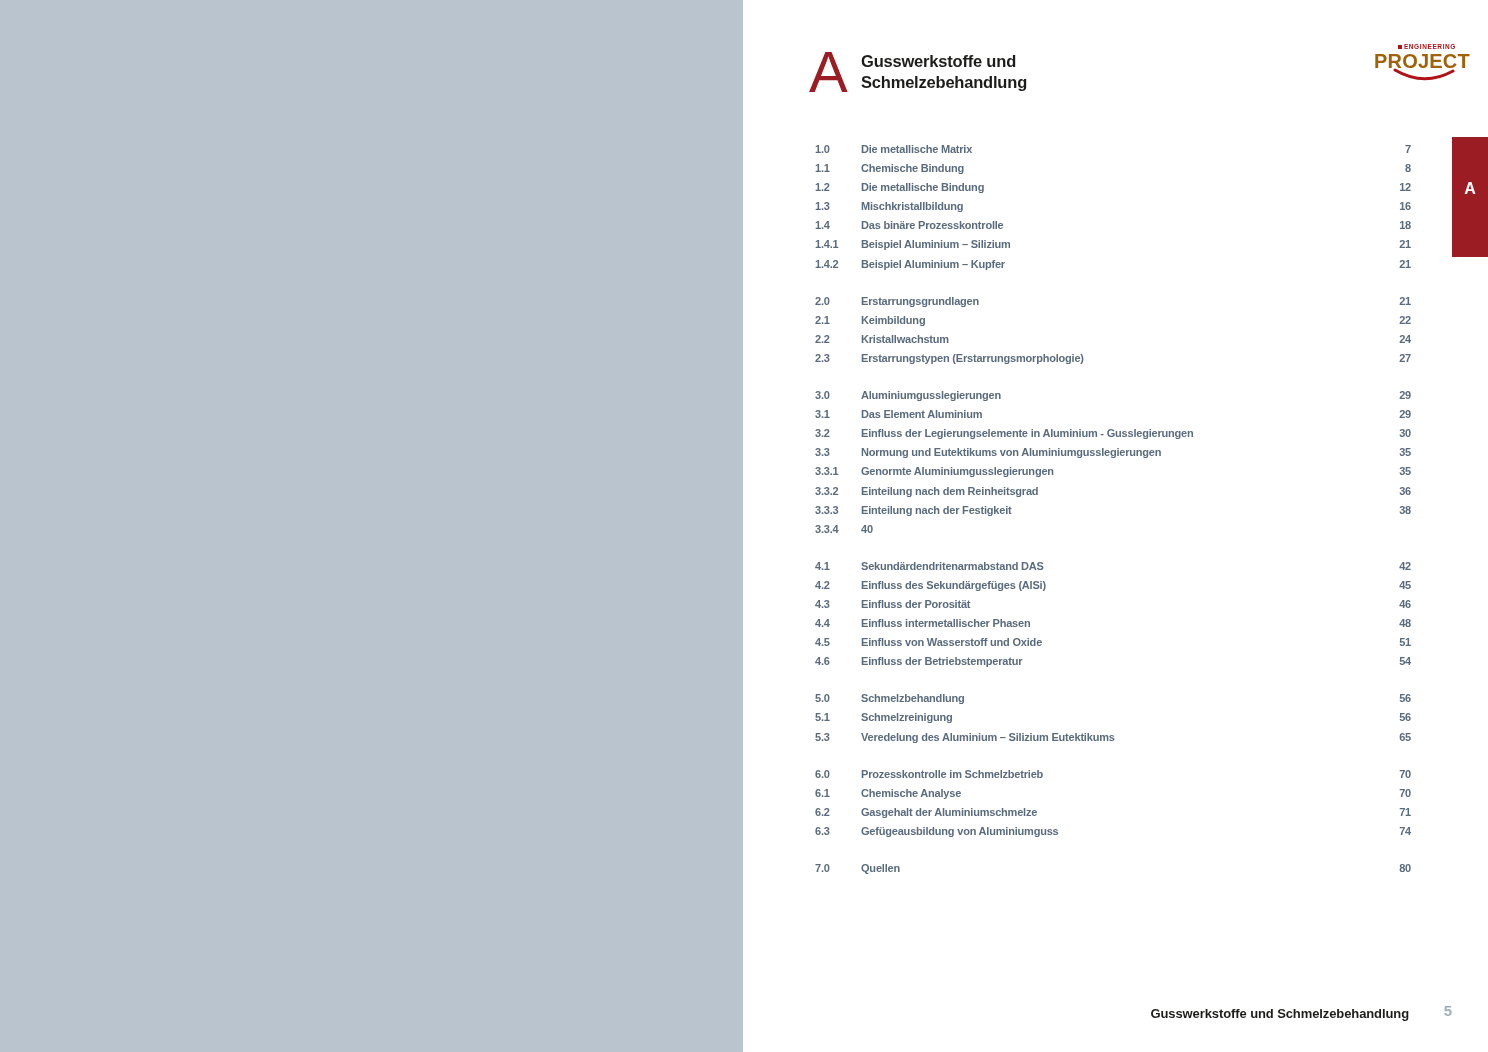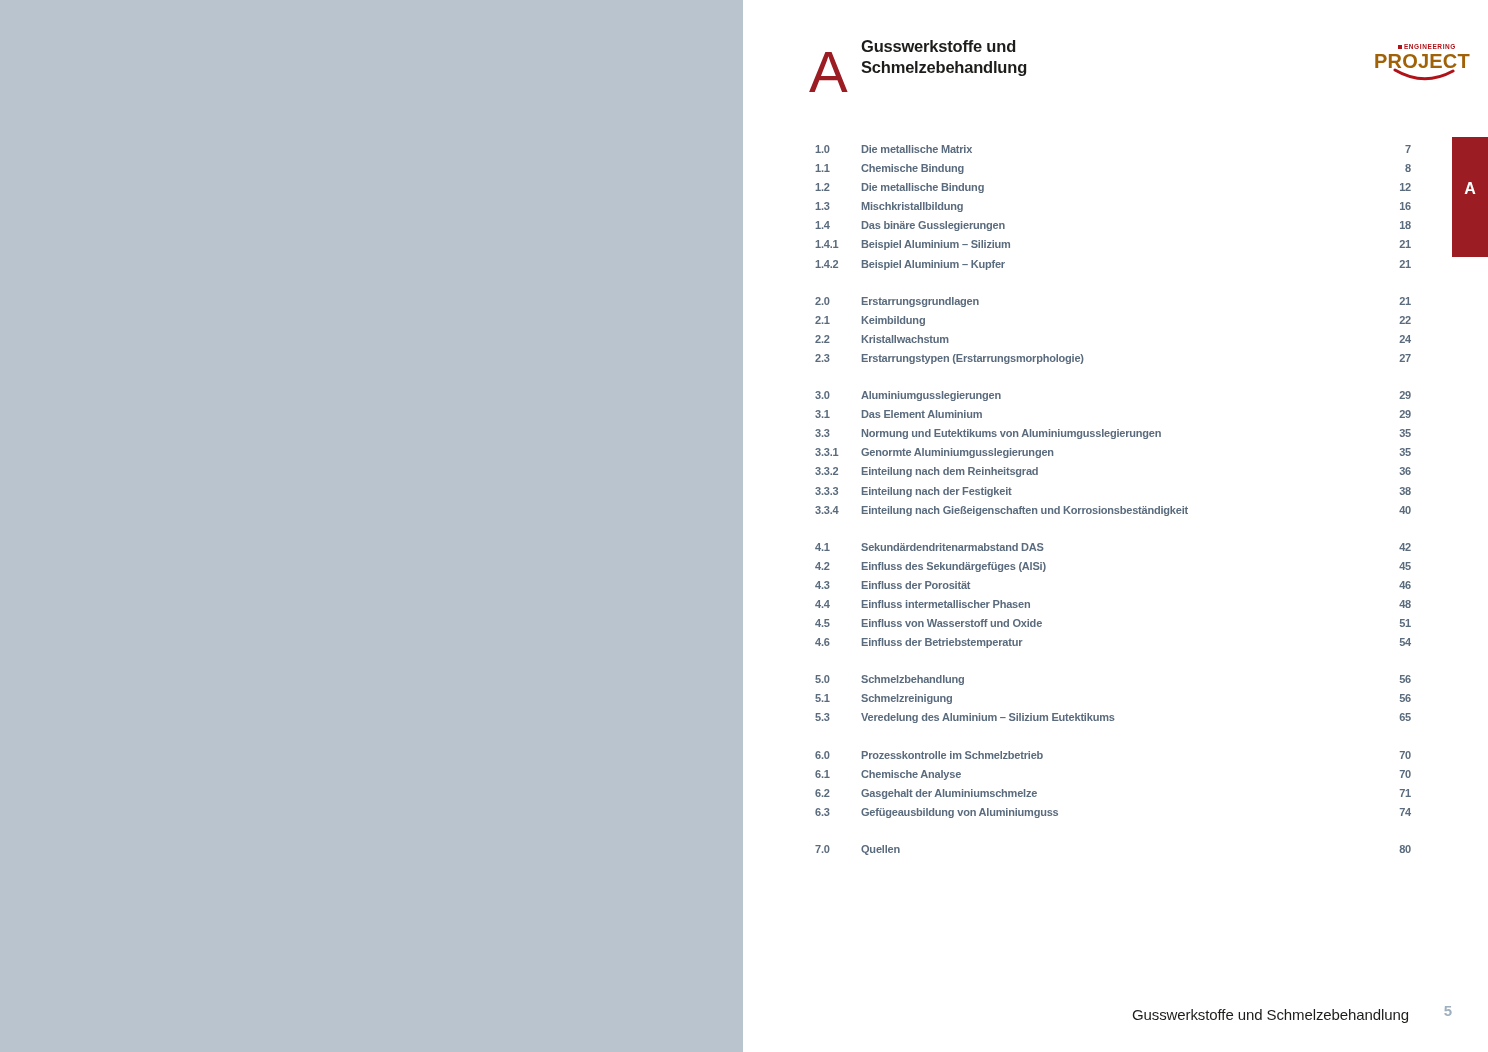--- a/index.html
+++ b/index.html
@@ -21,21 +21,21 @@
     position: absolute;
     left: 809px; top: 43px;
     font-size: 58px;
     line-height: 1;
     font-weight: 400;
     color: #9c1c24;
     letter-spacing: -1px;
   }
   .doc-title {
     position: absolute;
-    left: 861px; top: 36px;
+    left: 861px; top: 51px;
     font-size: 16.5px;
     line-height: 20.5px;
     font-weight: 700;
     letter-spacing: -0.2px;
     color: #1d1d1b;
   }
   
   .logo {
     position: absolute;
     left: 1374px; top: 43px;
@@ -95,22 +95,22 @@
   .toc-group { margin-bottom: 18px; }
   .toc-group:last-child { margin-bottom: 12px; }
   .toc-row { display: flex; line-height: 19.1px; }
   .toc-num { width: 46px; flex-shrink: 0; }
   .toc-title { flex: 1; padding-right: 12px; white-space: nowrap; }
   .toc-page { text-align: right; white-space: nowrap; }
   
   .footer-title {
     position: absolute;
     right: 79px; top: 1006px;
-    font-size: 15px;
-    font-weight: 400;
+    font-size: 13px;
+    font-weight: 700;
     letter-spacing: -0.1px;
     color: #1d1d1b;
   }
   .footer-page {
     position: absolute;
     right: 36px; top: 1002px;
     font-size: 15px;
     font-weight: 700;
     color: #9fafbe;
   }
@@ -161,21 +161,21 @@
         <span class="toc-title">Die metallische Bindung</span>
         <span class="toc-page">12</span>
       </div>
       <div class="toc-row">
         <span class="toc-num">1.3</span>
         <span class="toc-title">Mischkristallbildung</span>
         <span class="toc-page">16</span>
       </div>
       <div class="toc-row">
         <span class="toc-num">1.4</span>
-        <span class="toc-title">Das binäre Gusslegierungen</span>
+        <span class="toc-title">Das binäre Prozesskontrolle</span>
         <span class="toc-page">18</span>
       </div>
       <div class="toc-row">
         <span class="toc-num">1.4.1</span>
         <span class="toc-title">Beispiel Aluminium – Silizium</span>
         <span class="toc-page">21</span>
       </div>
       <div class="toc-row">
         <span class="toc-num">1.4.2</span>
         <span class="toc-title">Beispiel Aluminium – Kupfer</span>
@@ -209,20 +209,25 @@
         <span class="toc-num">3.0</span>
         <span class="toc-title">Aluminiumgusslegierungen</span>
         <span class="toc-page">29</span>
       </div>
       <div class="toc-row">
         <span class="toc-num">3.1</span>
         <span class="toc-title">Das Element Aluminium</span>
         <span class="toc-page">29</span>
       </div>
       <div class="toc-row">
+        <span class="toc-num">3.2</span>
+        <span class="toc-title">Einfluss der Legierungselemente in Aluminium - Gusslegierungen</span>
+        <span class="toc-page">30</span>
+      </div>
+      <div class="toc-row">
         <span class="toc-num">3.3</span>
         <span class="toc-title">Normung und Eutektikums von Aluminiumgusslegierungen</span>
         <span class="toc-page">35</span>
       </div>
       <div class="toc-row">
         <span class="toc-num">3.3.1</span>
         <span class="toc-title">Genormte Aluminiumgusslegierungen</span>
         <span class="toc-page">35</span>
       </div>
       <div class="toc-row">
@@ -230,21 +235,20 @@
         <span class="toc-title">Einteilung nach dem Reinheitsgrad</span>
         <span class="toc-page">36</span>
       </div>
       <div class="toc-row">
         <span class="toc-num">3.3.3</span>
         <span class="toc-title">Einteilung nach der Festigkeit</span>
         <span class="toc-page">38</span>
       </div>
       <div class="toc-row">
         <span class="toc-num">3.3.4</span>
-        <span class="toc-title">Einteilung nach Gießeigenschaften und Korrosionsbeständigkeit</span>
         <span class="toc-page">40</span>
       </div>
     </div>
     <div class="toc-group">
       <div class="toc-row">
         <span class="toc-num">4.1</span>
         <span class="toc-title">Sekundärdendritenarmabstand DAS</span>
         <span class="toc-page">42</span>
       </div>
       <div class="toc-row">

